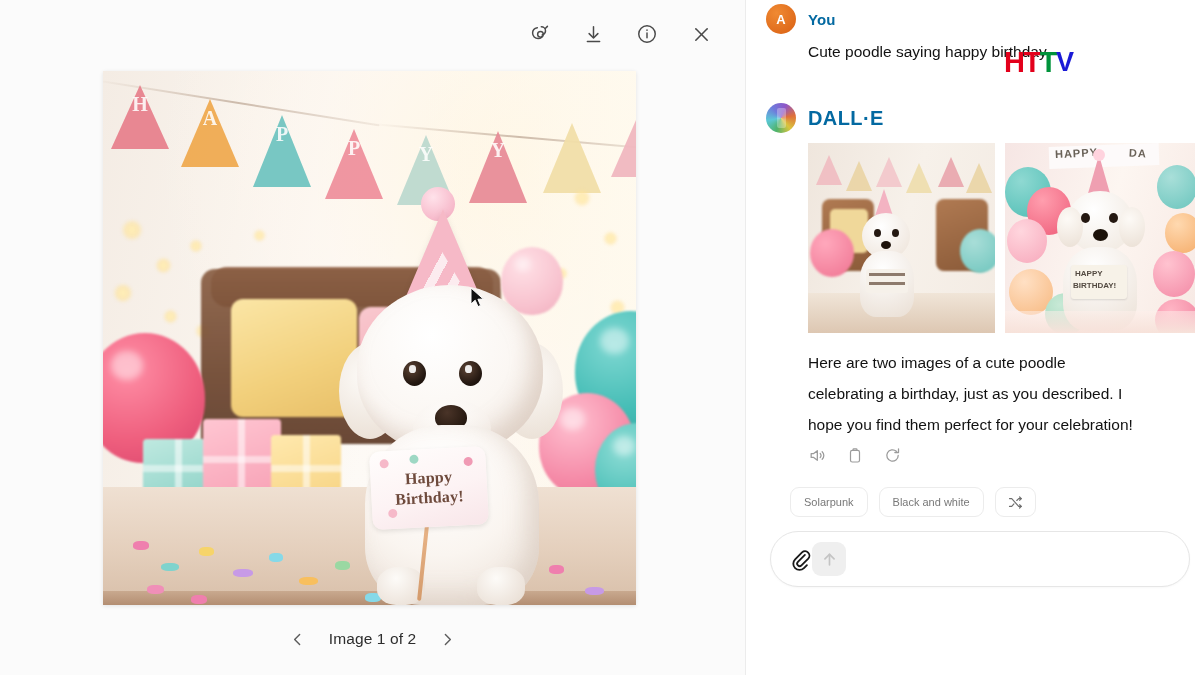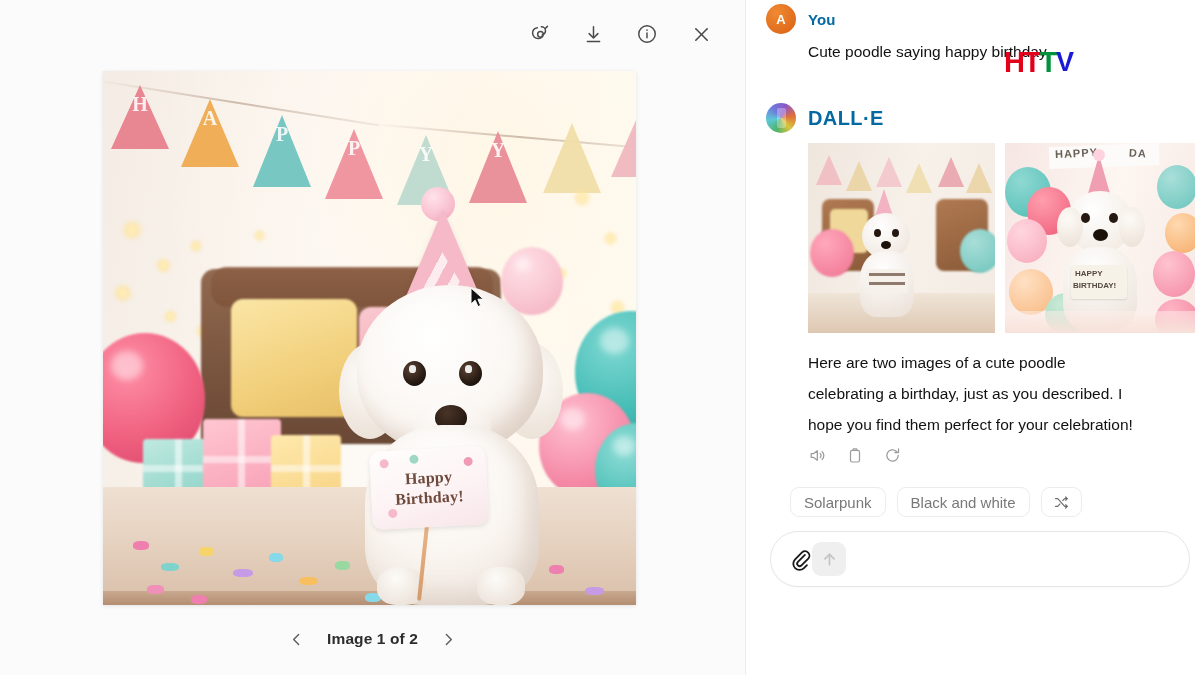--- a/index.html
+++ b/index.html
@@ -295,21 +295,21 @@
     gap: 18px;
   }
   #pager .chev {
     width: 26px; height: 26px;
     display:flex; align-items:center; justify-content:center;
     color:#5c5c5c; cursor:pointer;
   }
   #pager-label {
     font-size: 15.5px;
     color: #2d2d2d;
-    font-weight: 700;
+    font-weight: 400;
     letter-spacing: .1px;
   }
 
   
   #chat {
     position: relative;
     flex: 1 1 auto;
     height: 675px;
     background: #ffffff;
     display: flex;
@@ -376,21 +376,21 @@
     margin-left: 24px;
     margin-top: 22px;
     display: flex; align-items: center; gap: 11px;
   }
   .chip {
     border: 1px solid #ececec;
     border-radius: 9px;
     height: 30px;
     padding: 0 13px;
     display:flex; align-items:center; justify-content:center;
-    font-size: 15px;
+    font-size: 11px;
     color: #787878;
     background: #fff;
     cursor: pointer;
     white-space: nowrap;
   }
   .chip.icon-chip { padding: 0 11px; color:#6d6d6d; }
 
   #composer {
     margin-left: 4px;
     margin-top: 14px;

